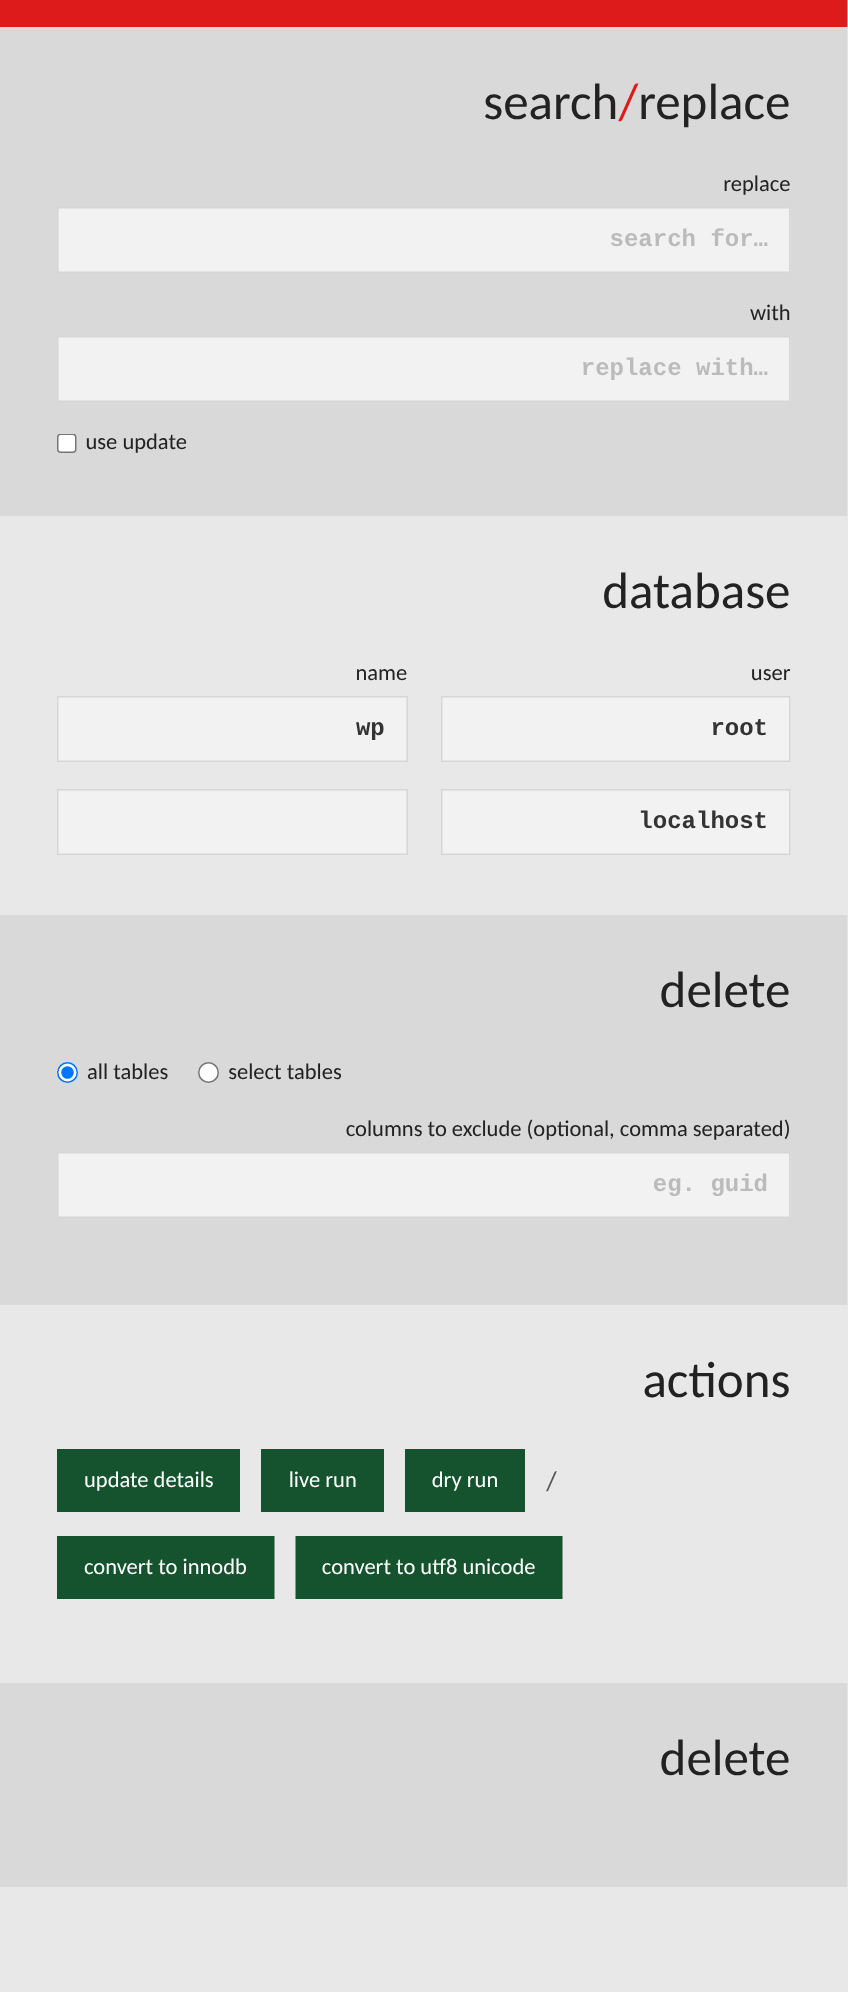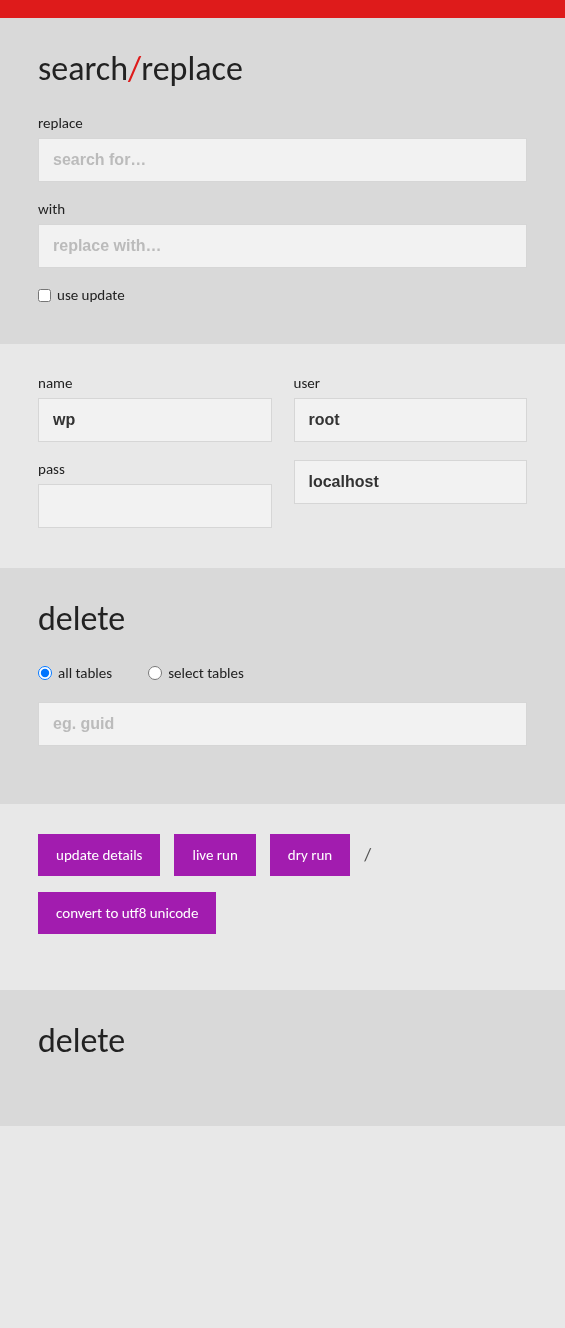--- a/index.html
+++ b/index.html
@@ -1,48 +1,48 @@
 <!DOCTYPE html>
 <html><head>
 <meta charset="utf-8">
 <style>
-  * { box-sizing: border-box; margin: 0; padding: 0; }
+  * { box-sizing: border-box; margin: 0; padding: 0; text-align: right; }
   body {
     font-family: Gill Sans, "Gill Sans MT", Calibri, "Trebuchet MS", sans-serif;
     background: #e8e8e8;
     width: 565px;
     color: #222;
   }
   .top-bar { height: 18px; background: #de1b1b; }
   .section { padding: 30px 38px 40px; }
   .section.darker { background: #d9d9d9; }
   h1 { font-size: 34px; font-weight: 400; margin-bottom: 25px; color: #222; }
   h1 .slash { color: #de1b1b; }
   .field-label { font-size: 15px; margin-bottom: 6px; display:block; }
   .text-input {
     width: 100%;
     background: #f2f2f2;
     border: 1px solid #d6d6d6;
     padding: 12px 14px;
-    font-family: Liberation Sans, sans-serif;
+    font-family: Liberation Mono, monospace;
     font-size: 16px;
     font-weight: bold;
     color: #333;
   }
   .text-input::placeholder { color: #bbb; font-weight: bold; }
   .field { margin-bottom: 18px; }
   .checkbox-row { display:flex; align-items:center; gap:6px; font-size:15px; }
   .checkbox-row input { width:13px; height:13px; }
   .db-grid { display:grid; grid-template-columns: 1fr 1fr; gap: 18px 22px; }
-  .radio-row { display:flex; gap: 36px; margin-bottom: 20px; font-size:15px;margin-top:25px; }
+  .radio-row { display:flex; gap: 20px; margin-bottom: 20px; font-size:15px;margin-top:25px; }
   .radio-item { display:flex; align-items:center; gap:6px; }
   .radio-item input { width:14px; height:14px; }
   .btn {
     display:inline-block;
-    background: #a21caf;
+    background: #14532d;
     color: #fff;
     border: none;
     padding: 12px 18px;
     font-size: 15px;
     font-family: inherit;
     cursor: pointer;
     margin: 0 14px 16px 0;
   }
   .actions-row { display:flex; flex-wrap:wrap; align-items:center; }
   .slash-sep { color:#555; margin: 0 6px 16px 0; font-size:18px; }
@@ -67,31 +67,31 @@
     <input class="text-input" type="text" placeholder="replace with…" style="">
   </div>
 
   <div class="checkbox-row">
     <input type="checkbox" style="">
     <span>use update</span>
   </div>
 </div>
 
 <div class="section">
+  <h1>database</h1>
   <div class="db-grid">
     <div>
       <label class="field-label">name</label>
       <input class="text-input" type="text" value="wp" style="">
     </div>
     <div>
       <label class="field-label">user</label>
       <input class="text-input" type="text" value="root" style="">
     </div>
     <div>
-      <label class="field-label">pass</label>
       <input class="text-input" type="text" value="" style="">
     </div>
     <div>
       <input class="text-input" type="text" value="localhost" style="">
     </div>
   </div>
 </div>
 
 <div class="section darker">
   <h1>delete</h1>
@@ -99,32 +99,35 @@
     <label class="radio-item">
       <input type="radio" name="tbl" checked="" style="">
       <span>all tables</span>
     </label>
     <label class="radio-item">
       <input type="radio" name="tbl" style="">
       <span>select tables</span>
     </label>
   </div>
   <div class="field">
+    <label class="field-label">columns to exclude (optional, comma separated)</label>
     <input class="text-input" type="text" placeholder="eg. guid" style="">
   </div>
 </div>
 
 <div class="section">
+  <h1>actions</h1>
   <div class="actions-row">
     <button class="btn">update details</button>
     <button class="btn">live run</button>
     <button class="btn">dry run</button>
     <span class="slash-sep">/</span>
   </div>
   <div class="actions-row">
+    <button class="btn">convert to innodb</button>
     <button class="btn">convert to utf8 unicode</button>
   </div>
 </div>
 
 <div class="section darker">
   <h1>delete</h1>
 
 </div>
 
 </body></html>

